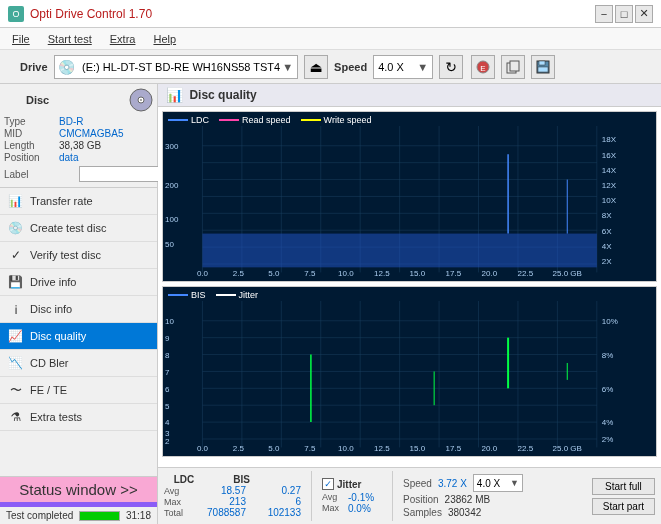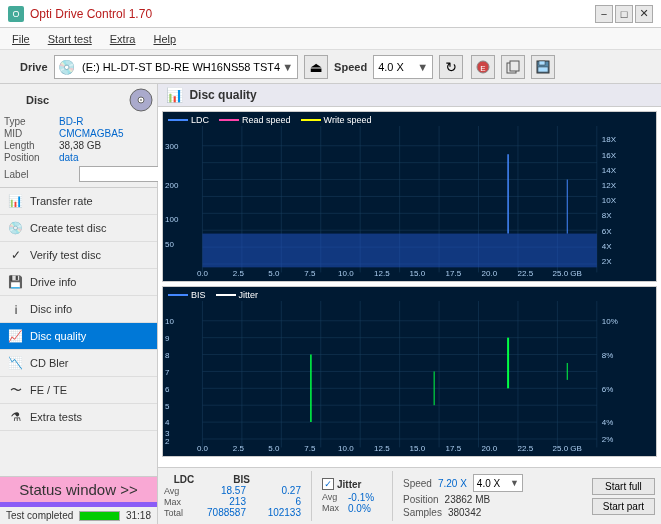--- a/index.html
+++ b/index.html
@@ -426,21 +426,21 @@
           <span style="color:#555; width:22px; font-size:9px;">Max</span>
           <span style="color:#0066cc;">0.0%</span>
         </div>
       </div>
 
       <div style="width:1px; height:50px; background:#ccc;"></div>
 
       <div style="display:flex; flex-direction:column; gap:2px;">
         <div style="display:flex; align-items:center; gap:6px; font-size:10px;">
           <span style="color:#555;">Speed</span>
-          <span style="color:#0066cc;">7.20 X</span>
+          <span style="color:#0066cc;">3.72 X</span>
           <div class="drive-select" style="min-width:50px; height:18px; padding:1px 3px; border:1px solid #aaa;">
             <span style="font-size:10px;">4.0 X</span>
             <span style="margin-left:auto; font-size:9px; color:#555;">▼</span>
           </div>
         </div>
         <div style="display:flex; align-items:center; gap:6px; font-size:10px;">
           <span style="color:#555;">Position</span>
           <span style="color:#333;">23862 MB</span>
         </div>
         <div style="display:flex; align-items:center; gap:6px; font-size:10px;">

